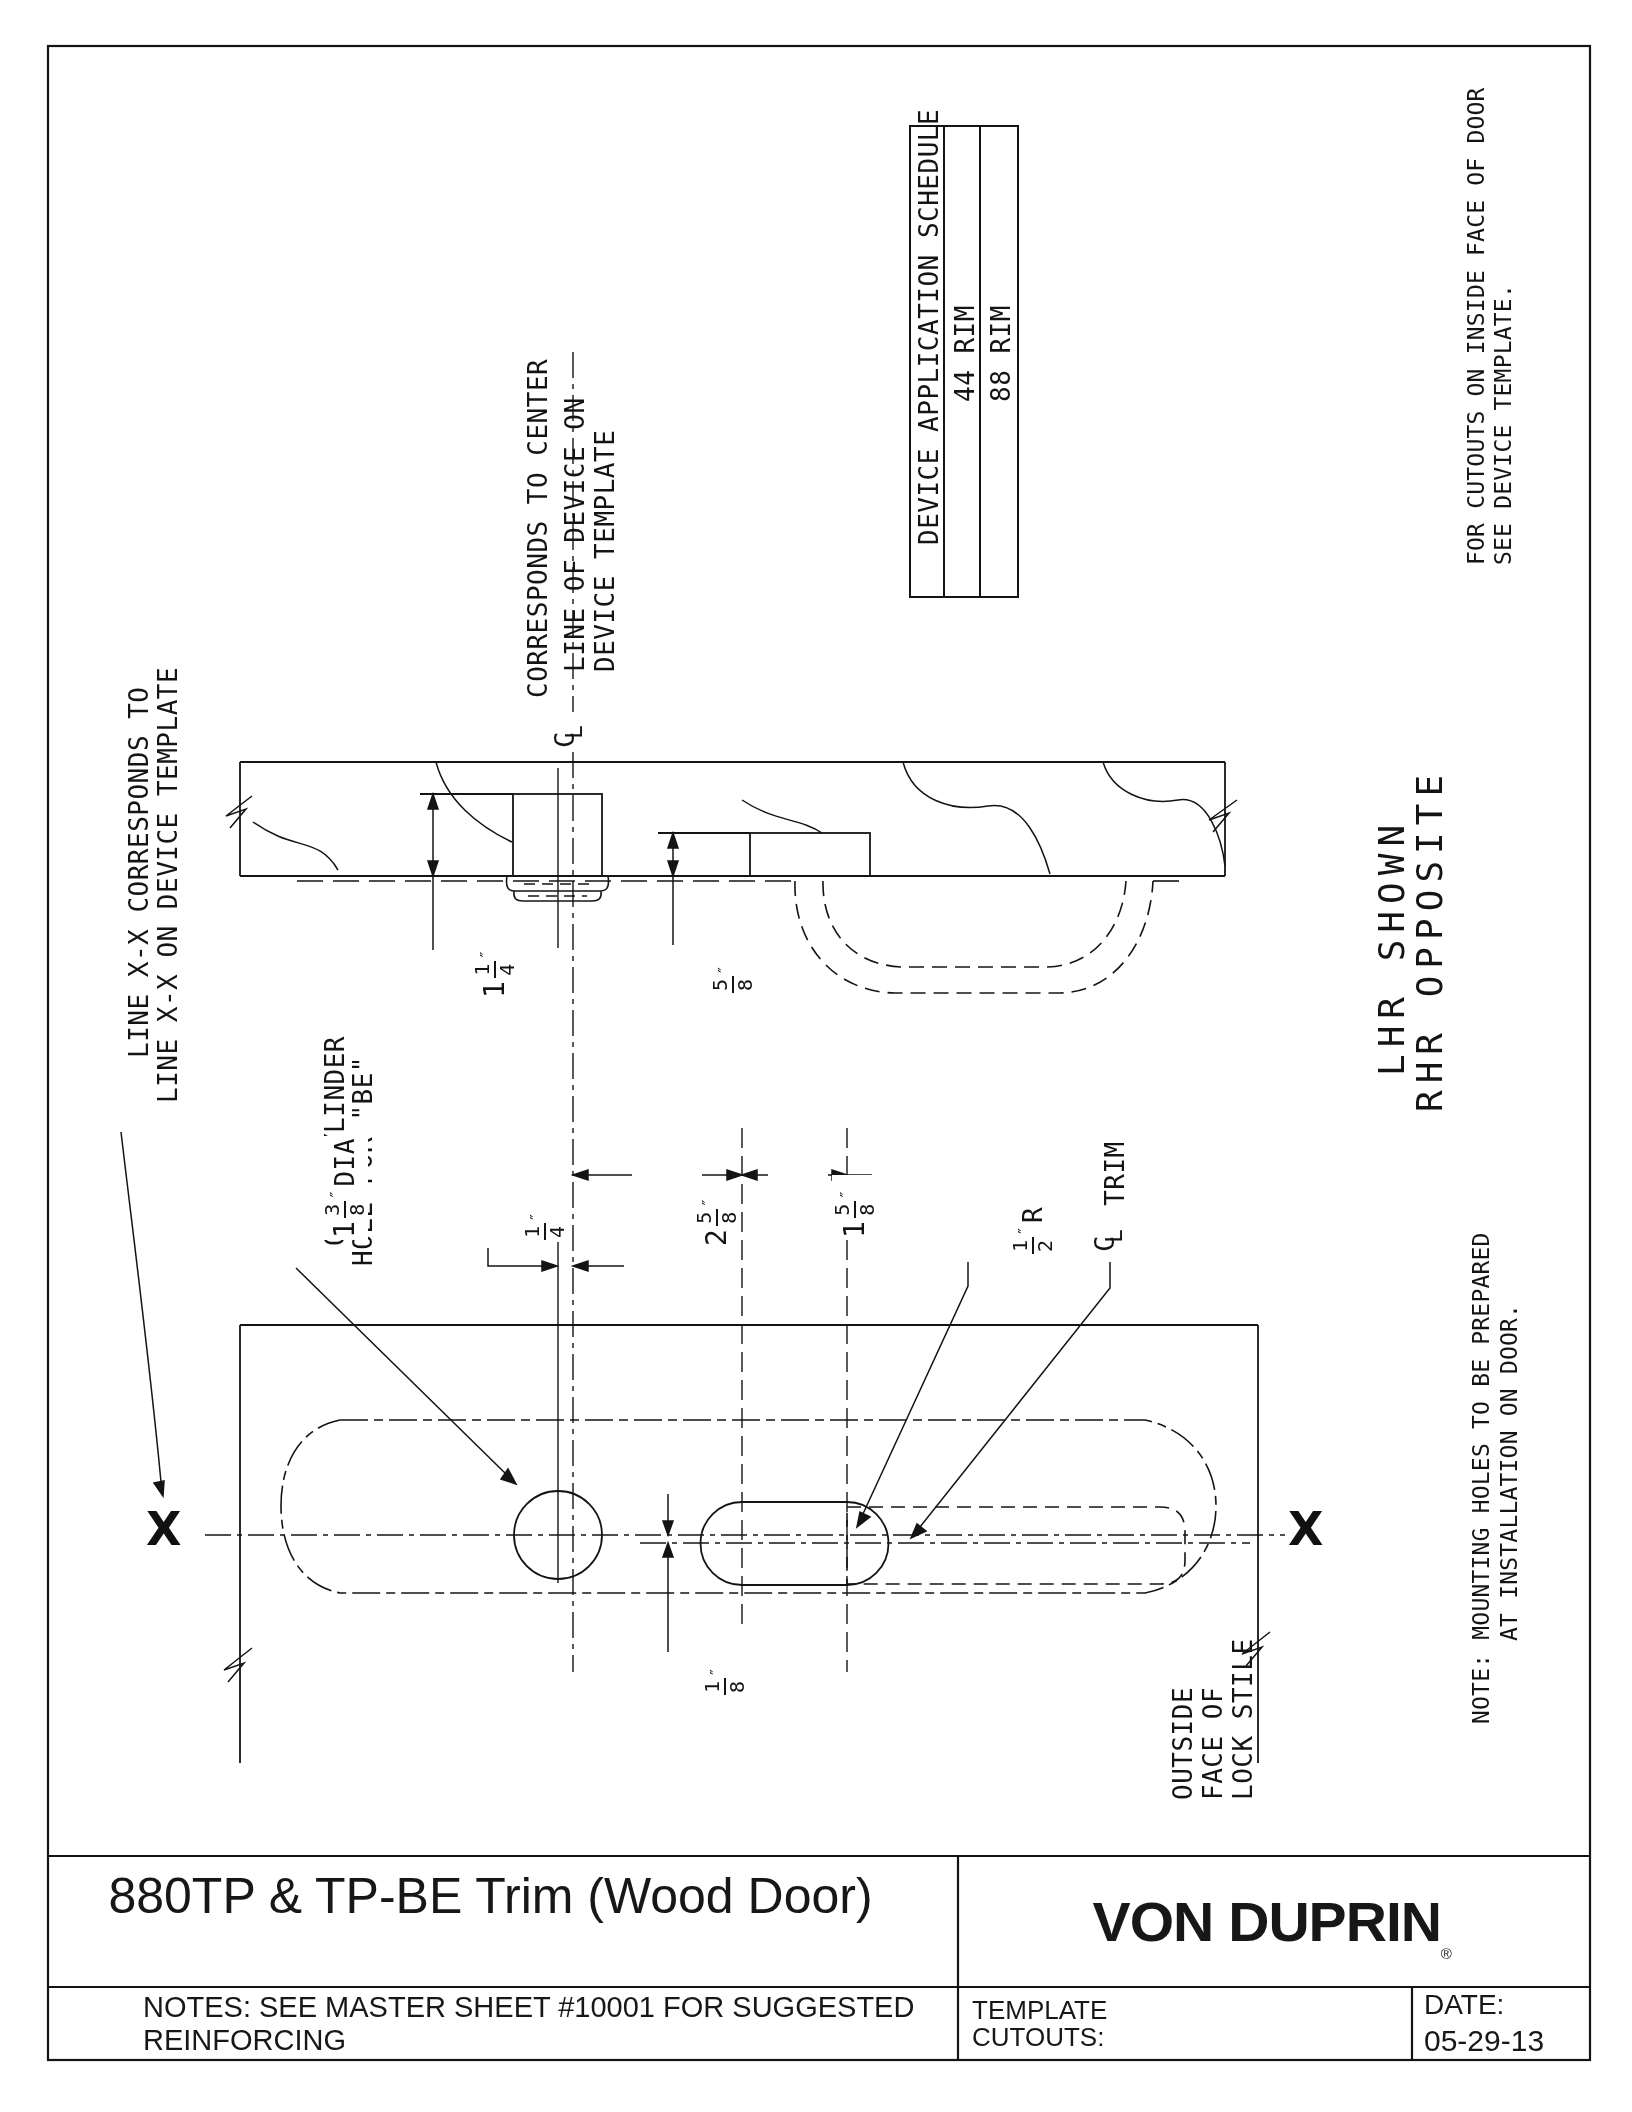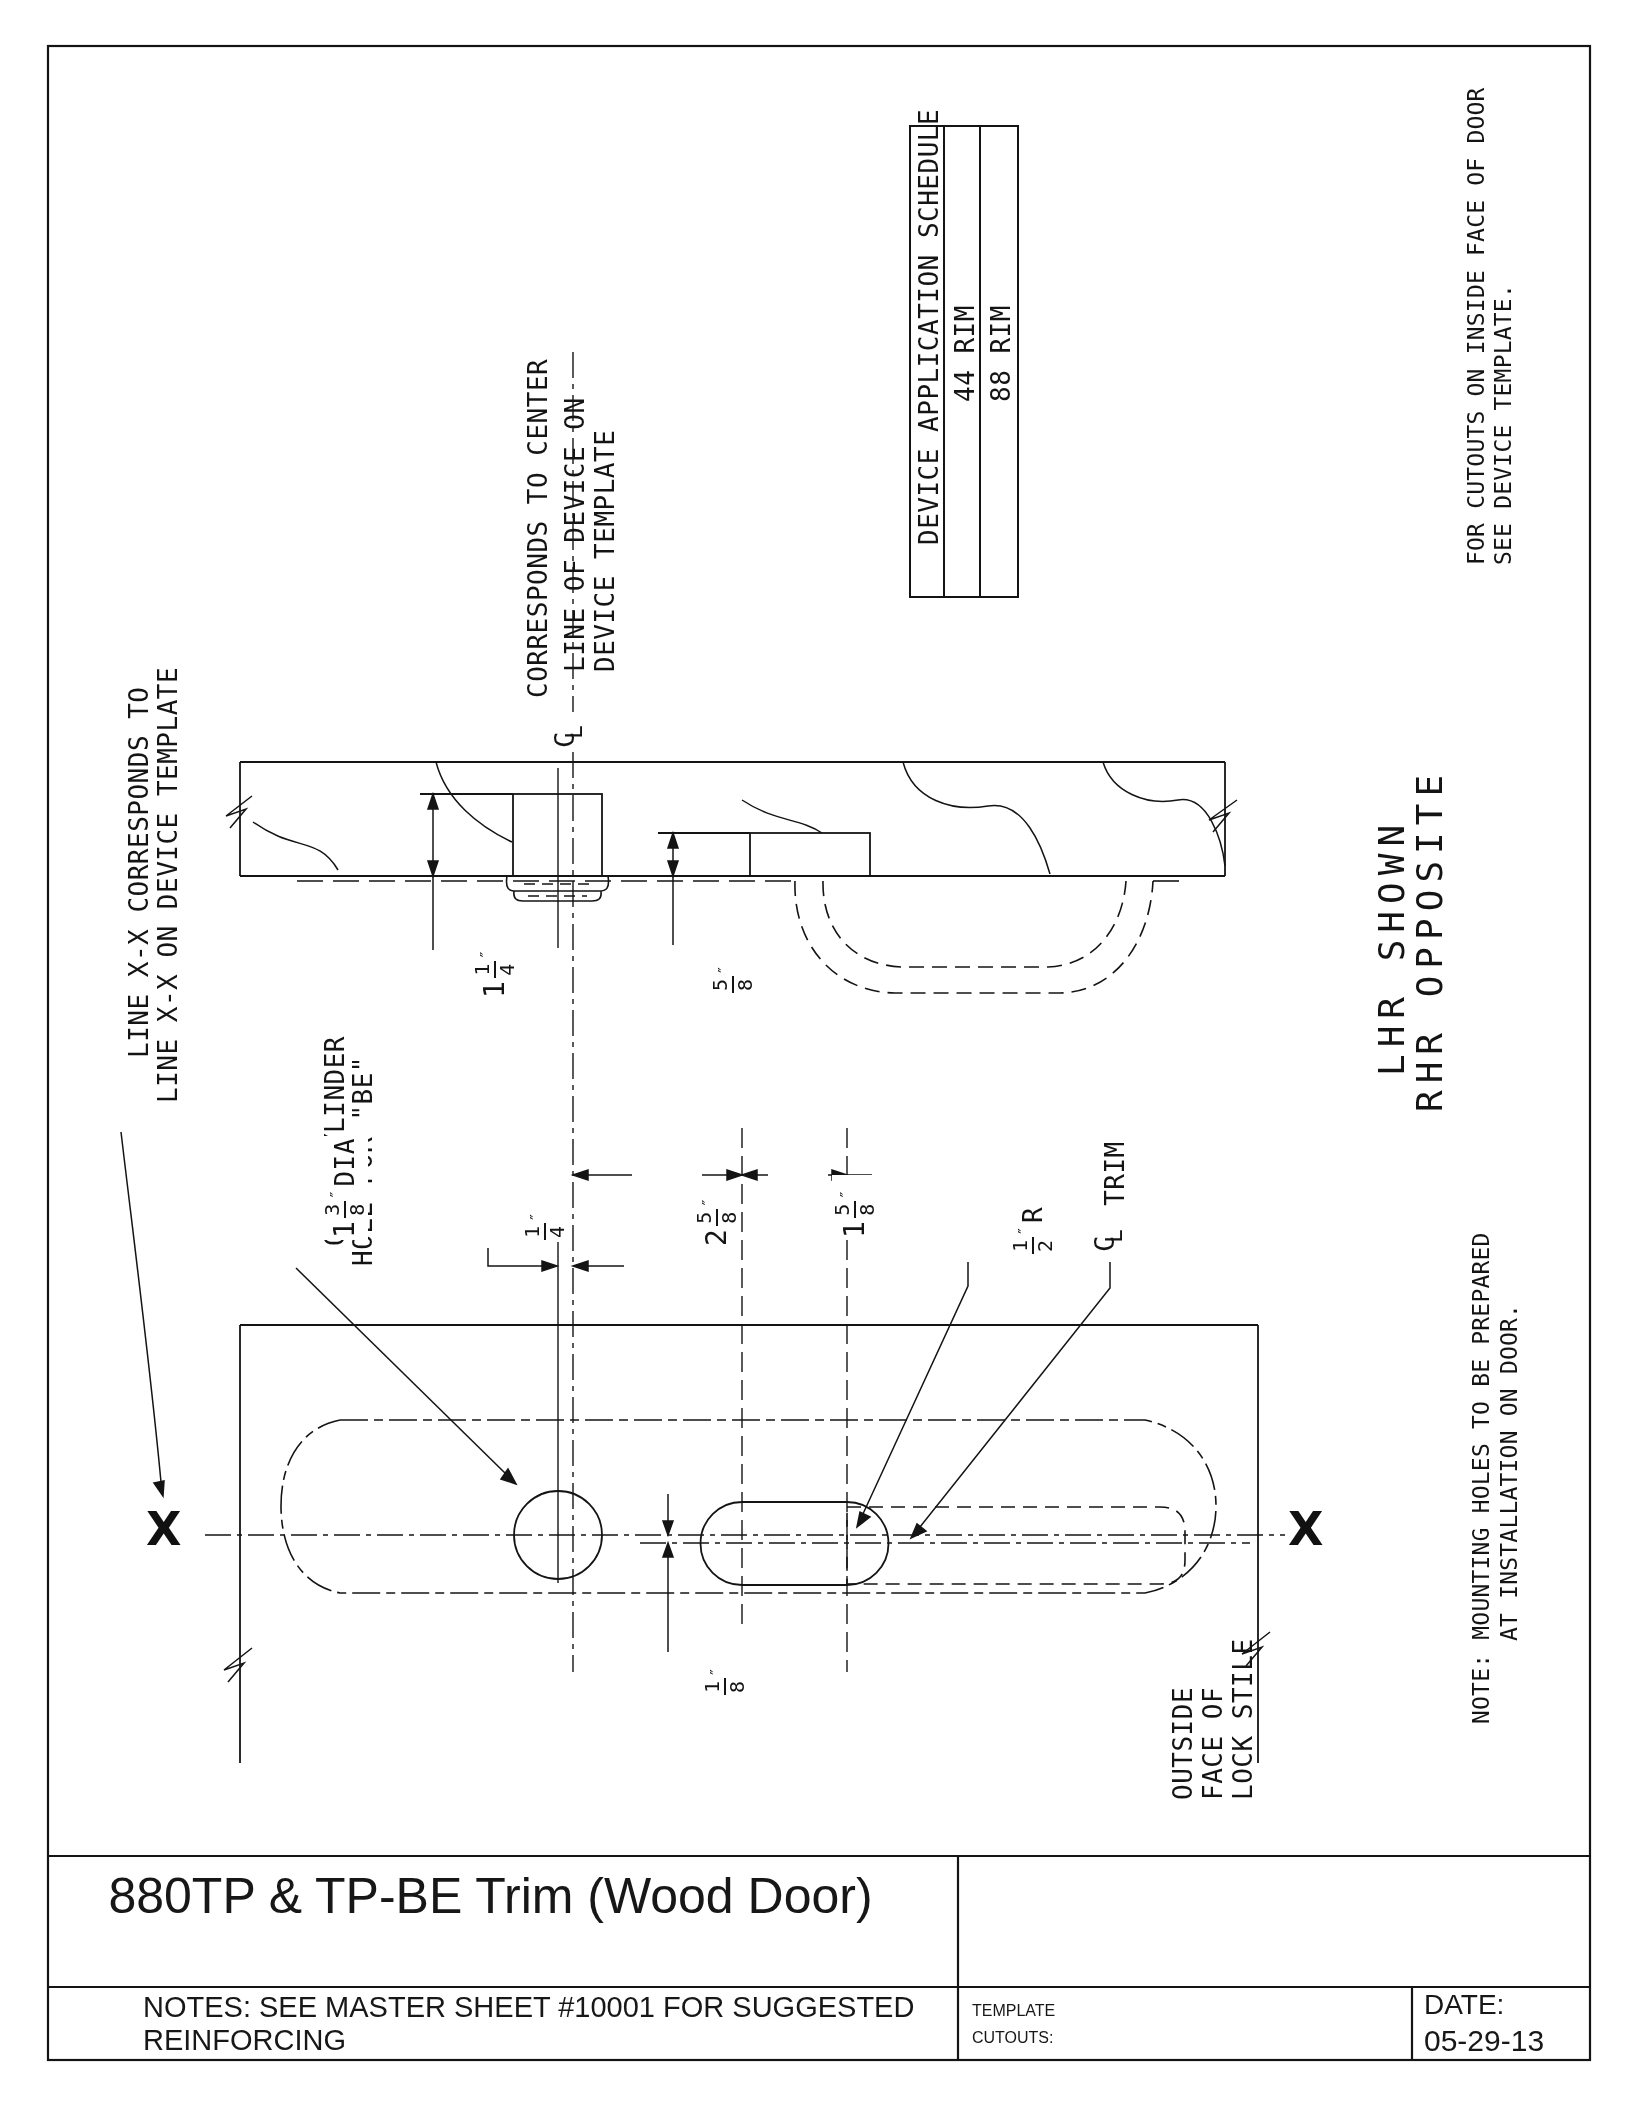--- a/index.html
+++ b/index.html
@@ -25,21 +25,21 @@
   
   .tb{position:absolute;font-family:"Liberation Sans",sans-serif;color:#171717;}
   .tb-title{left:48px;top:1856px;width:885px;height:80px;display:flex;justify-content:center;
             align-items:center;font-size:50px;}
   .tb-brand{left:958px;top:1866px;width:632px;height:110px;display:flex;justify-content:center;align-items:center;}
   .brand-text{font-size:56px;font-weight:900;letter-spacing:-1px;transform:scaleX(1.02);}
   .brand-reg{font-size:15px;align-self:flex-end;margin:0 0 14px 3px;}
   .tb-notes{left:48px;top:1987px;width:910px;height:73px;display:flex;align-items:center;
             padding-left:95px;box-sizing:border-box;font-size:29px;}
   .tb-template{left:958px;top:1987px;width:454px;height:73px;display:flex;align-items:center;box-sizing:border-box;}
-  .tb-template .lbl{font-size:16px;line-height:27px;margin-left:14px;}
+  .tb-template .lbl{font-size:26px;line-height:27px;margin-left:14px;}
   .tb-template .num{font-size:44px;flex:1;text-align:center;}
   .tb-date{left:1412px;top:1987px;width:178px;height:73px;display:flex;flex-direction:column;
            justify-content:center;box-sizing:border-box;padding-left:12px;}
   .tb-date .lbl{font-size:28px;}
   .tb-date .val{font-size:30px;margin-top:3px;}
 </style>
 </head>
 <body>
 
 <div class="sheet">
@@ -230,20 +230,24 @@
   <div class="rot small" style="left:1496px;top:1641px;">AT INSTALLATION ON DOOR.</div>
 
   <div class="rot" style="left:914px;top:545px;">DEVICE APPLICATION SCHEDULE</div>
   <div class="rot" style="left:950px;top:402px;">44 RIM</div>
   <div class="rot" style="left:986px;top:402px;">88 RIM</div>
 
   <span class="xmark" style="left:146px;top:1502px;">X</span>
   <span class="xmark" style="left:1288px;top:1502px;">X</span>
 
   <div class="tb tb-title">880TP &amp; TP-BE Trim (Wood Door)</div>
+  <div class="tb tb-brand">
+    <span class="brand-text">VON DUPRIN</span>
+    <span class="brand-reg">®</span>
+  </div>
   <div class="tb tb-notes">NOTES: SEE MASTER SHEET #10001 FOR SUGGESTED REINFORCING</div>
   <div class="tb tb-template">
     <span class="lbl"><span>TEMPLATE</span><br><span>CUTOUTS:</span></span>
   </div>
   <div class="tb tb-date">
     <span class="lbl">DATE:</span>
     <span class="val">05-29-13</span>
   </div>
 
 </div>

